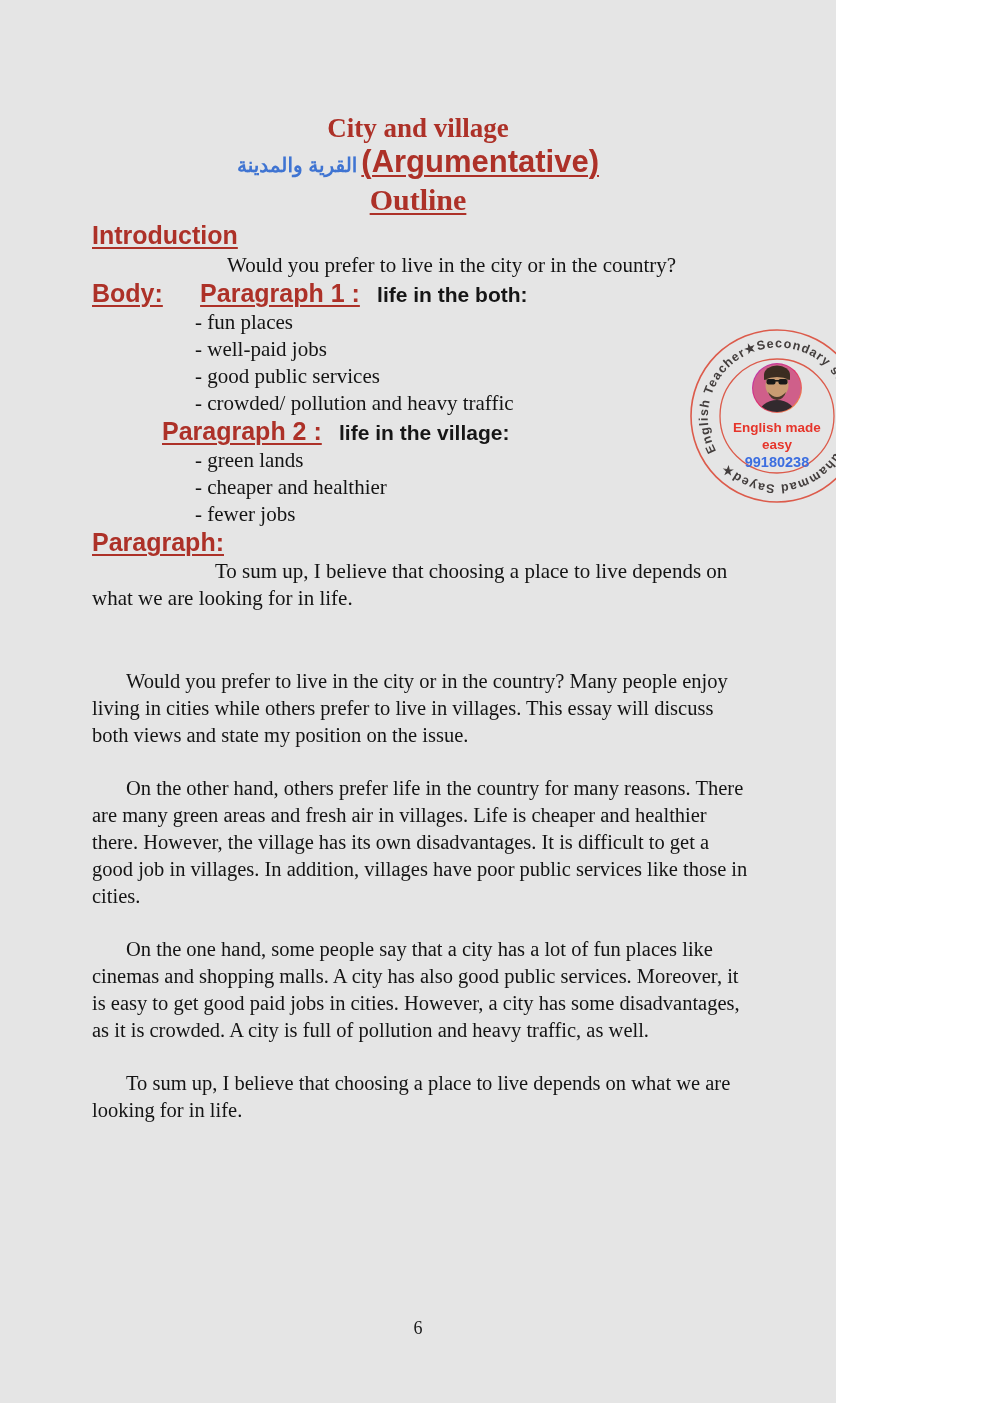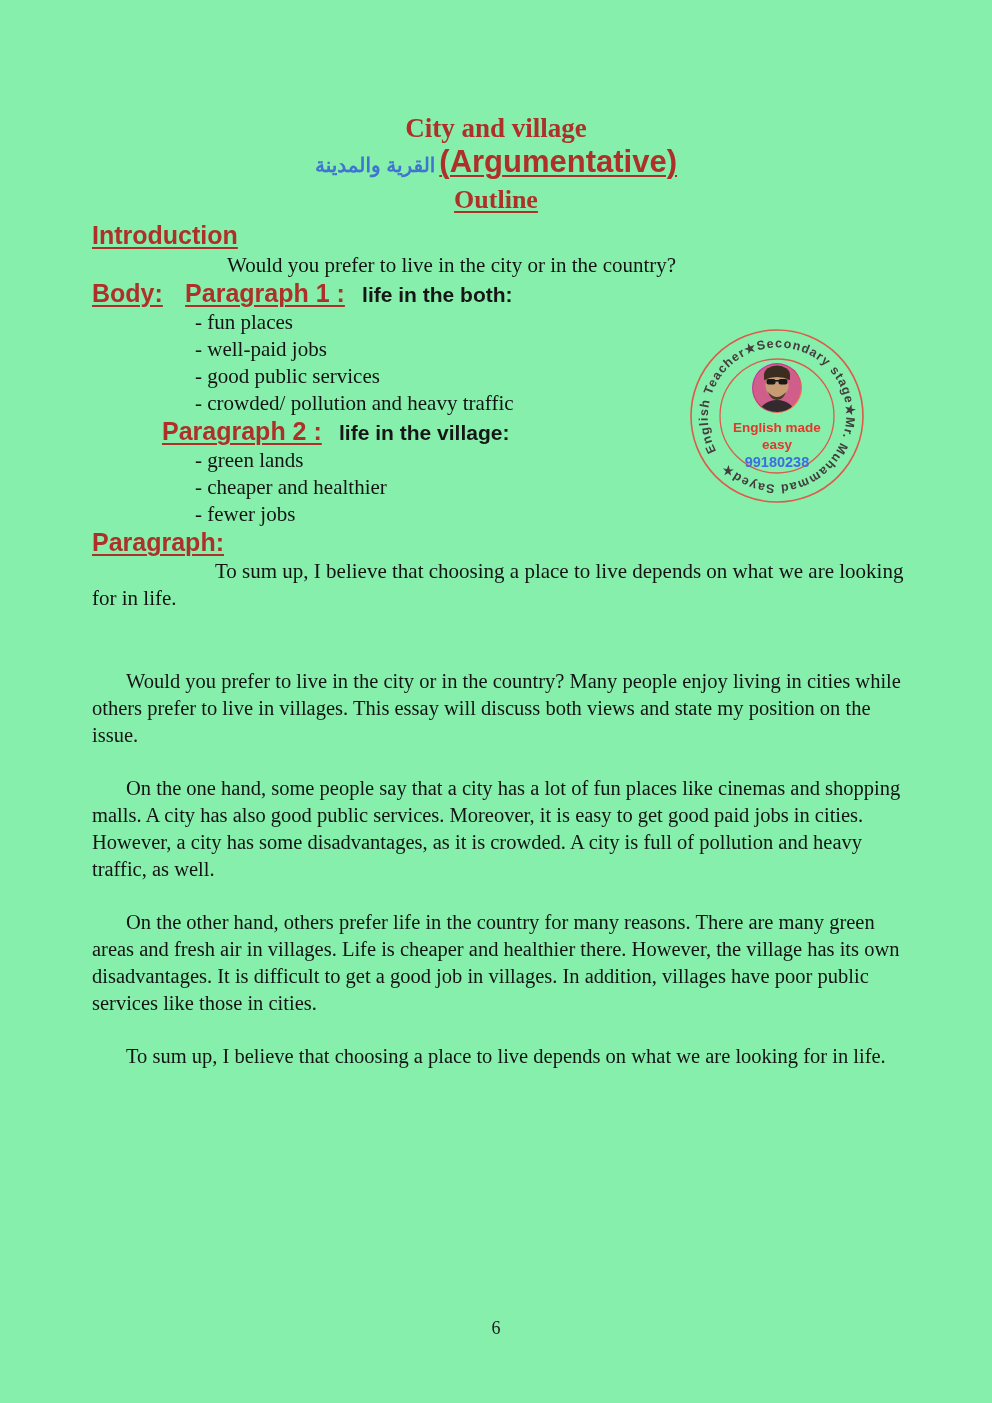--- a/index.html
+++ b/index.html
@@ -8,23 +8,23 @@
     --stamp-ring: #DC5B4B;
     --stamp-text: #433E3D;
     --tagline-red: #E6352B;
     --phone-blue: #3C6EE0;
     --body-text: #141414;
   }
   * { box-sizing: border-box; }
   html, body { margin: 0; padding: 0; background: #ffffff; }
   .page {
     position: relative;
-    width: 992px;
+    width: 836px;
     height: 1403px;
-    background: #86efac;
+    background: #e5e5e5;
     font-family: "Liberation Serif", serif;
     color: var(--body-text);
     overflow: hidden;
   }
 
   
   .title-block { padding-top: 112px; text-align: center; }
   .doc-title {
     font-family: "Liberation Serif", serif;
     font-weight: bold;
@@ -42,21 +42,21 @@
     font-family: "Liberation Sans", sans-serif;
     font-size: 31px;
     color: var(--heading-red);
     text-decoration: underline;
     text-decoration-thickness: 2px;
     text-underline-offset: 3px;
   }
   .outline-heading {
     font-family: "Liberation Serif", serif;
     font-weight: bold;
-    font-size: 26px;
+    font-size: 30px;
     line-height: 34px;
     color: var(--heading-red);
     text-decoration: underline;
     text-decoration-thickness: 2px;
     text-underline-offset: 3px;
   }
 
   
   .outline { margin: 4px 88px 0 92px; font-size: 21px; }
   .line { line-height: 28px; }
@@ -68,21 +68,21 @@
     text-decoration: underline;
     text-decoration-thickness: 2px;
     text-underline-offset: 3px;
   }
   .black-bold {
     font-family: "Liberation Sans", sans-serif;
     font-weight: bold;
     font-size: 21px;
     color: #161616;
   }
-  .gap-sm { margin-left: 17px; }
+  .gap-sm { margin-left: 32px; }
   .gap-xs { margin-left: 12px; }
   .intro-text { padding-left: 135px; line-height: 28px; }
   .points { list-style: none; margin: 0; padding: 0 0 0 103px; line-height: 27px; }
   .points li::before { content: "- "; }
   .p2line { padding-left: 70px; }
   .conclusion-text { margin: 0; line-height: 27px; text-indent: 123px; }
 
   
   .essay { margin: 56px 86px 0 92px; font-size: 20.5px; }
   .essay p { margin: 0 0 26px 0; line-height: 27px; text-indent: 34px; }
@@ -166,22 +166,22 @@
     </ul>
 
     <div class="line">
       <span class="red-label">Paragraph:</span>
     </div>
     <p class="conclusion-text">To sum up, I believe that choosing a place to live depends on what we are looking for in life.</p>
   </section>
 
   <section class="essay">
     <p>Would you prefer to live in the city or in the country? Many people enjoy living in cities while others prefer to live in villages. This essay will discuss both views and state my position on the issue.</p>
+    <p>On the other hand, others prefer life in the country for many reasons. There are many green areas and fresh air in villages. Life is cheaper and healthier there. However, the village has its own disadvantages. It is difficult to get a good job in villages. In addition, villages have poor public services like those in cities.</p>
     <p>On the one hand, some people say that a city has a lot of fun places like cinemas and shopping malls. A city has also good public services. Moreover, it is easy to get good paid jobs in cities. However, a city has some disadvantages, as it is crowded. A city is full of pollution and heavy traffic, as well.</p>
-    <p>On the other hand, others prefer life in the country for many reasons. There are many green areas and fresh air in villages. Life is cheaper and healthier there. However, the village has its own disadvantages. It is difficult to get a good job in villages. In addition, villages have poor public services like those in cities.</p>
     <p>To sum up, I believe that choosing a place to live depends on what we are looking for in life.</p>
   </section>
 
   <div class="stamp">
     <svg width="180" height="180" viewBox="0 0 180 180">
       <defs>
         <linearGradient id="igGrad" x1="0%" y1="0%" x2="100%" y2="100%">
           <stop offset="0%" stop-color="#b13bbf"></stop>
           <stop offset="50%" stop-color="#e1306c"></stop>
           <stop offset="100%" stop-color="#f5a53f"></stop>

